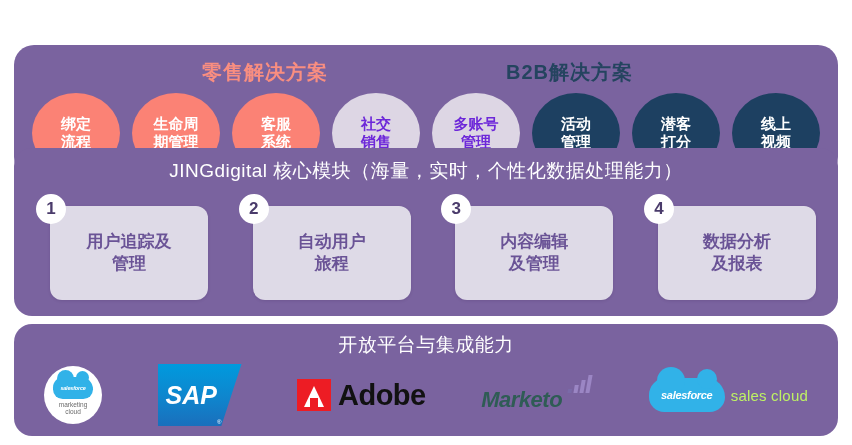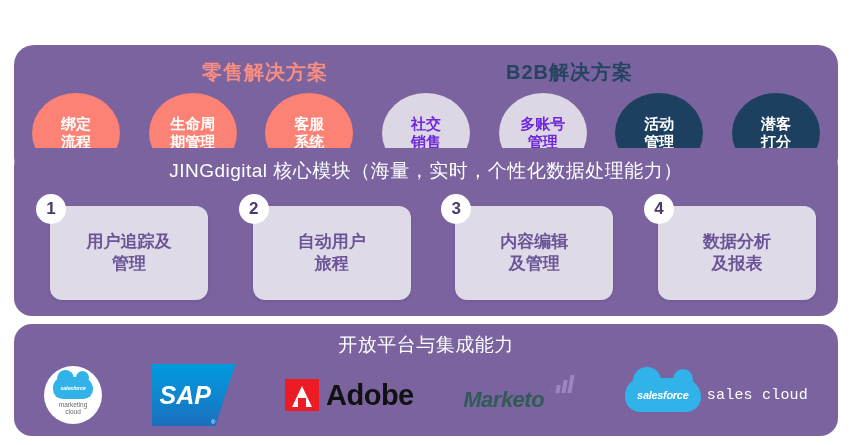--- a/index.html
+++ b/index.html
@@ -253,21 +253,21 @@
   }
   .sfsc-cloud:before, .sfsc-cloud:after {
     content: ""; position: absolute; background: #31b2e8; border-radius: 50%;
   }
   .sfsc-cloud:before { width: 28px; height: 28px; top: -11px; left: 8px; }
   .sfsc-cloud:after  { width: 20px; height: 20px; top: -9px; right: 8px; }
   .sfsc-word {
     position: relative; z-index: 2; color: #ffffff;
     font-size: 11px; font-style: italic; font-weight: 700; letter-spacing: -0.3px;
   }
-  .sfsc-sub { color: #ffffff; font-size: 15px; letter-spacing: 0.2px; font-family: Liberation Mono, monospace; }
+  .sfsc-sub { color: #bef264; font-size: 15px; letter-spacing: 0.2px; }
 </style>
 </head>
 <body>
 
 <div class="panel" id="panel-solutions">
 
   <div class="section-heading" id="heading-retail">零售解决方案</div>
 
   <div class="section-heading" id="heading-b2b">B2B解决方案</div>
 
@@ -301,20 +301,24 @@
     <div class="ellipse navy">
       <span class="ln">活动</span>
       <span class="ln">管理</span>
     </div>
 
     <div class="ellipse navy">
       <span class="ln">潜客</span>
       <span class="ln">打分</span>
     </div>
 
+    <div class="ellipse navy">
+      <span class="ln">线上</span>
+      <span class="ln">视频</span>
+    </div>
 
   </div>
 </div>
 
 <div class="panel" id="panel-core">
 
   <div id="core-title">JINGdigital 核心模块（海量，实时，个性化数据处理能力）</div>
 
   <div id="core-cards">
 

